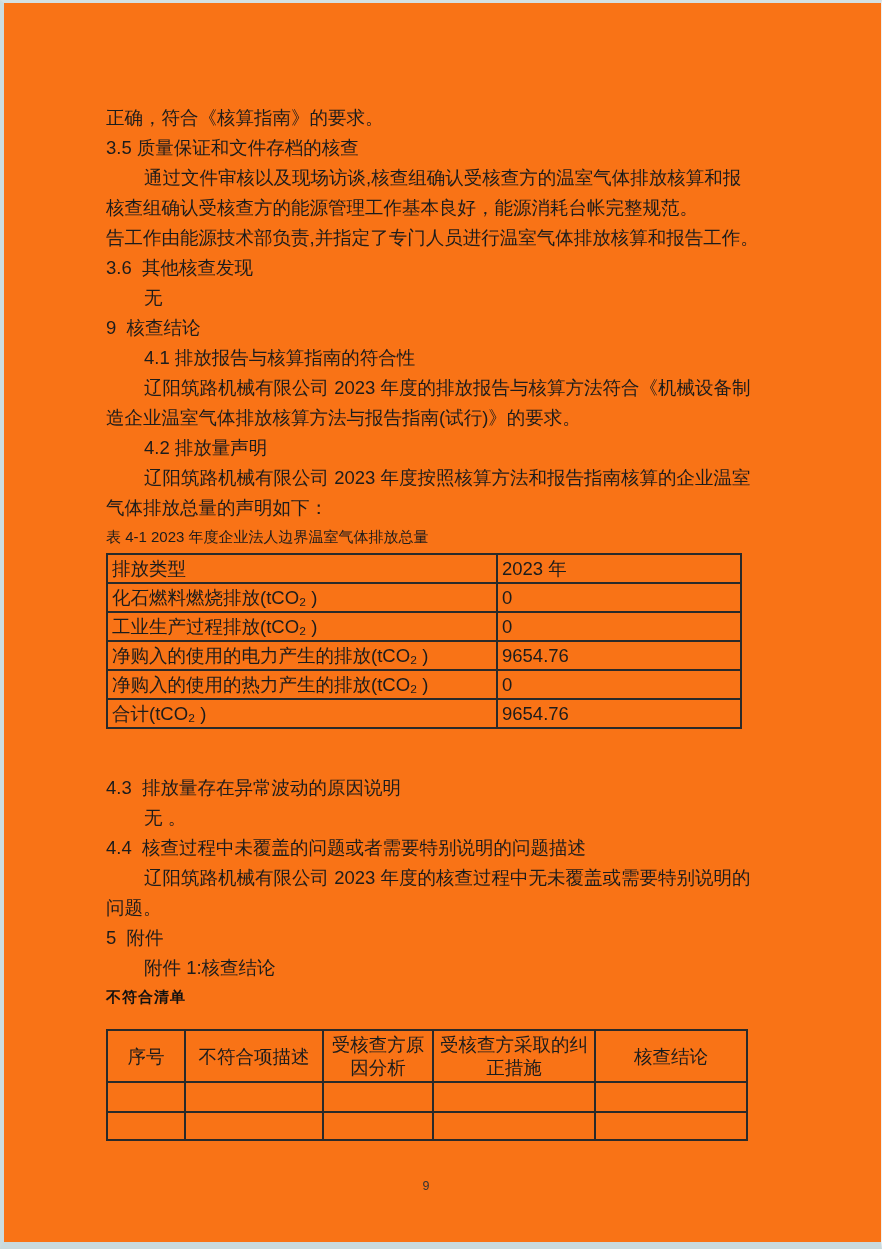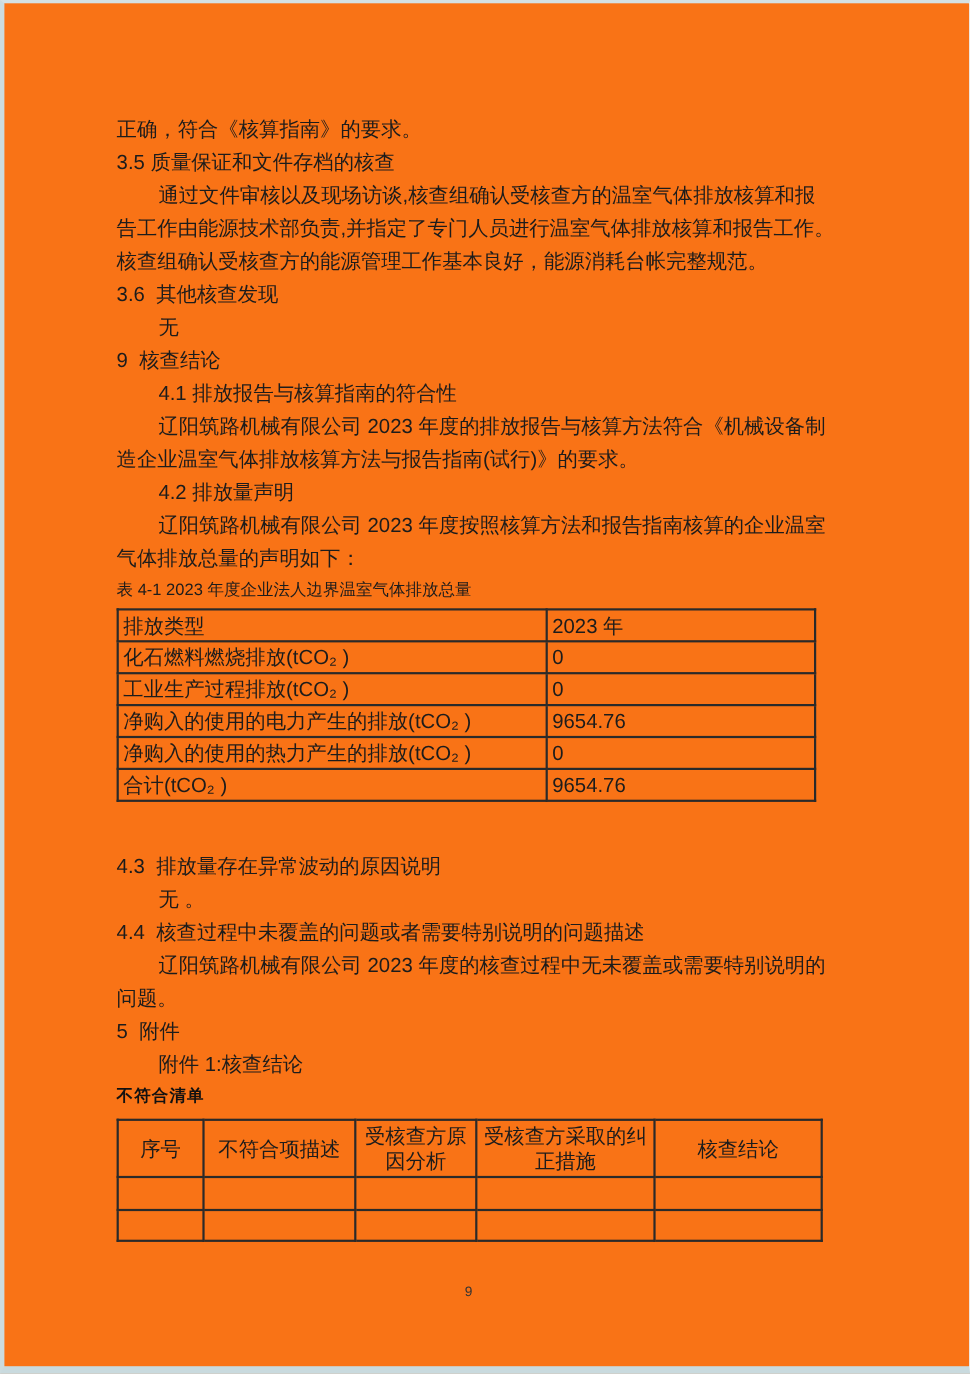--- a/index.html
+++ b/index.html
@@ -35,21 +35,21 @@
     border:2px solid #2a2a2a; text-align:left; vertical-align:middle;
     font-size:18.5px; height:25px; padding:1px 4px; white-space:pre;
   }
   .gap1 { height:44px; }
   .annex-title {
     width:640px; margin:2px 0 0 0; height:24px; line-height:24px;
     text-align:left; font-size:15px; font-weight:bold;
     letter-spacing:1px; color:#111;
   }
   table.t2 {
-    border-collapse:collapse; table-layout:fixed; width:640px; margin-top:8px;
+    border-collapse:collapse; table-layout:fixed; width:640px; margin-top:20px;
   }
   table.t2 td {
     border:2px solid #2a2a2a; text-align:center; vertical-align:middle;
     font-size:18.5px; line-height:23px; padding:2px 3px;
   }
   table.t2 tr.hdr td { height:46px; }
   table.t2 tr.empty1 td { height:24px; }
   table.t2 tr.empty2 td { height:22px; }
   .page-num {
     width:640px; margin-top:38px; text-align:center;
@@ -58,22 +58,22 @@
 </style>
 </head>
 <body>
 
 <div class="page">
   <div class="content">
 
     <p class="ln">正确，符合《核算指南》的要求。</p>
     <p class="ln">3.5 质量保证和文件存档的核查</p>
     <p class="ln ind">通过文件审核以及现场访谈,核查组确认受核查方的温室气体排放核算和报</p>
+    <p class="ln">核查组确认受核查方的能源管理工作基本良好，能源消耗台帐完整规范。</p>
     <p class="ln">告工作由能源技术部负责,并指定了专门人员进行温室气体排放核算和报告工作。</p>
-    <p class="ln">核查组确认受核查方的能源管理工作基本良好，能源消耗台帐完整规范。</p>
     <p class="ln">3.6  其他核查发现</p>
     <p class="ln ind">无</p>
     <p class="ln">9  核查结论</p>
     <p class="ln ind">4.1 排放报告与核算指南的符合性</p>
     <p class="ln ind">辽阳筑路机械有限公司 2023 年度的排放报告与核算方法符合《机械设备制</p>
     <p class="ln">造企业温室气体排放核算方法与报告指南(试行)》的要求。</p>
     <p class="ln ind">4.2 排放量声明</p>
     <p class="ln ind">辽阳筑路机械有限公司 2023 年度按照核算方法和报告指南核算的企业温室</p>
     <p class="ln">气体排放总量的声明如下：</p>
 

